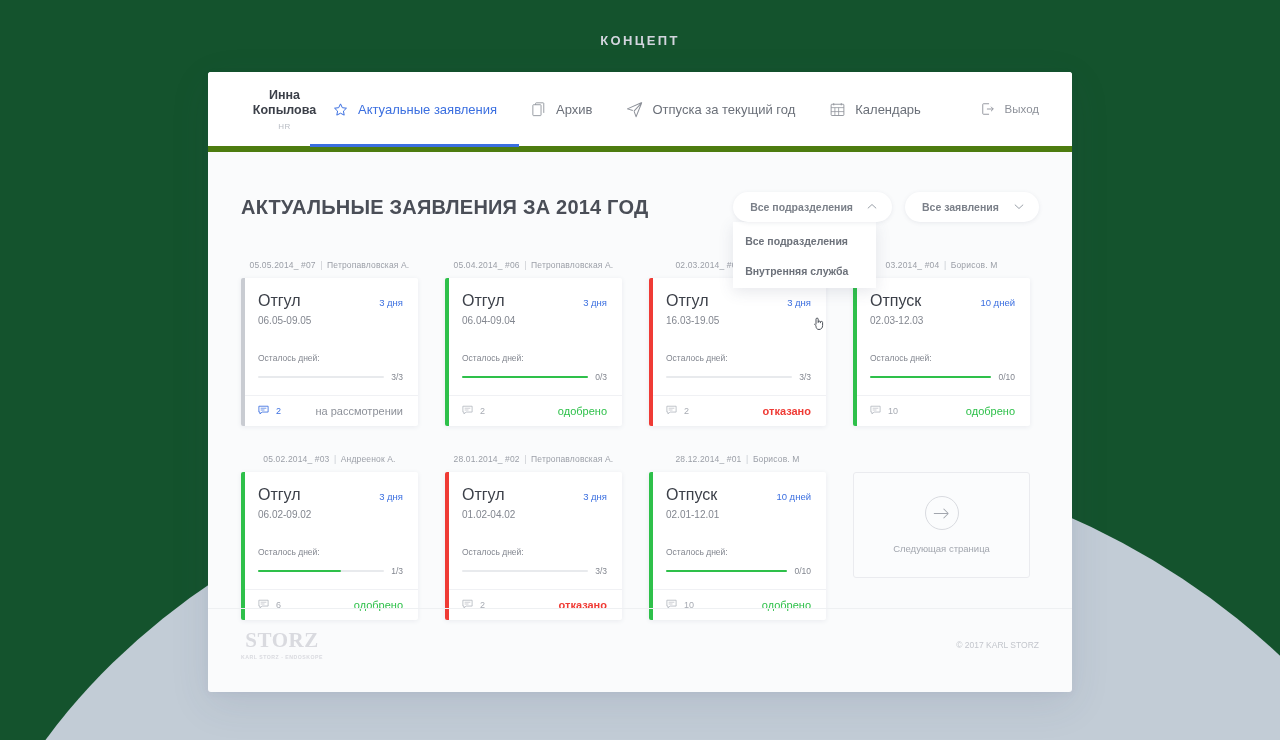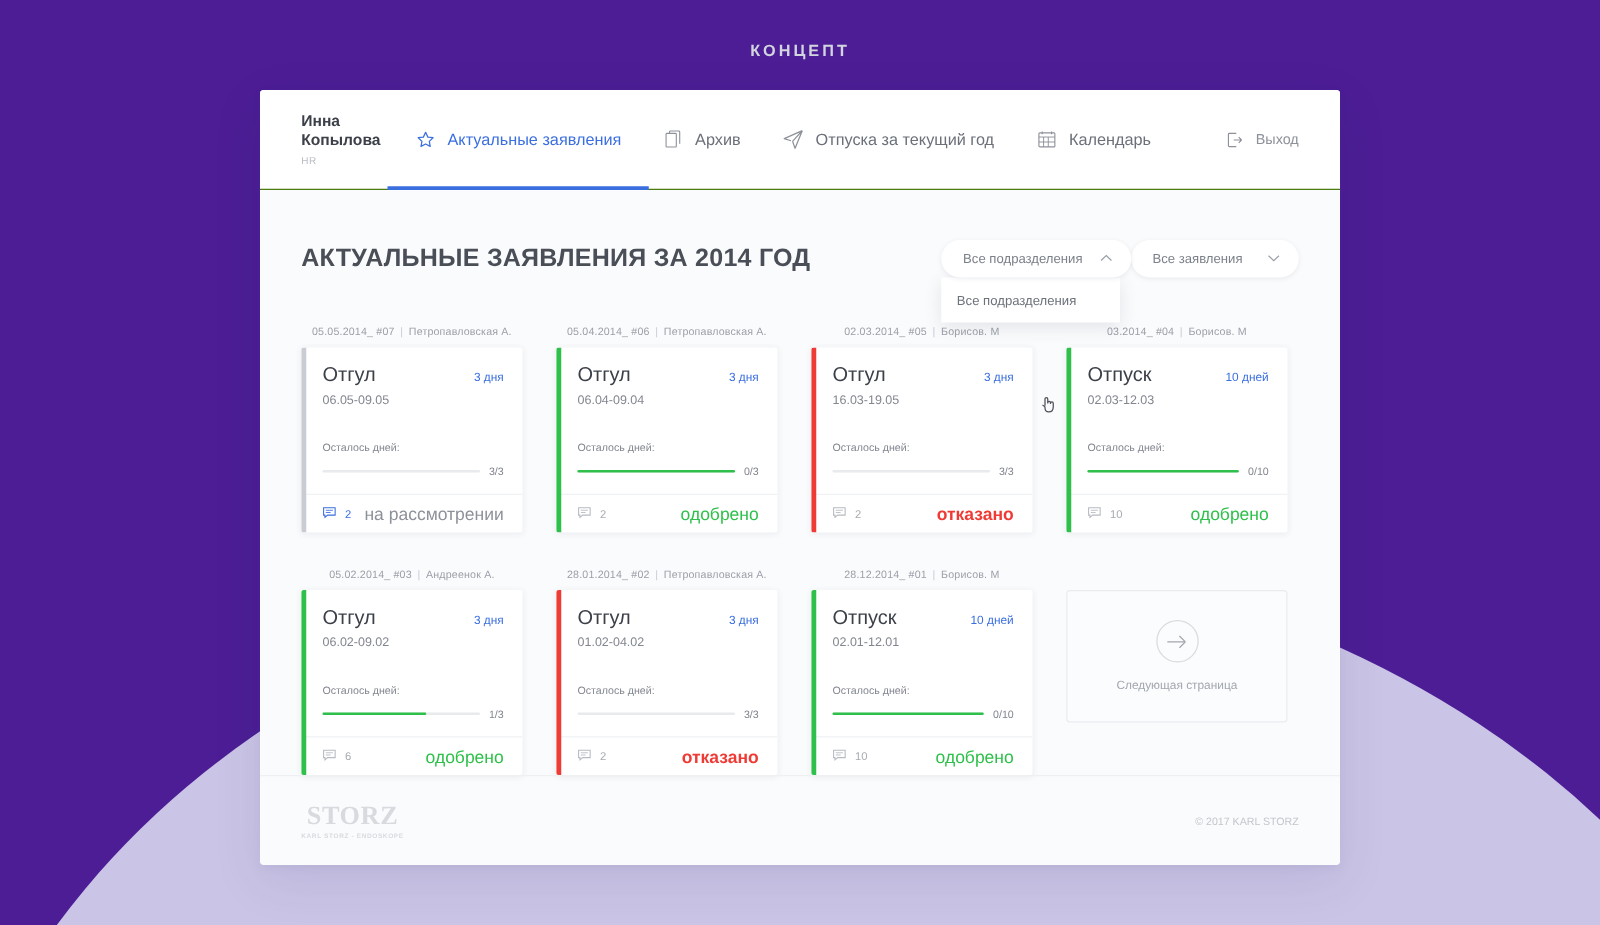--- a/index.html
+++ b/index.html
@@ -2,21 +2,21 @@
 <html><head>
 <meta charset="utf-8">
 <style>
   * { box-sizing: border-box; margin: 0; padding: 0; }
   html, body {
     width: 1280px; height: 740px;
     font-family: "Liberation Sans", sans-serif;
     background: #ffffff;
     overflow: hidden;
   }
-  #stage { position: relative; width: 1280px; height: 740px; background: #4c1d95; overflow: hidden; }
+  #stage { position: relative; width: 1280px; height: 740px; background: #14532d; overflow: hidden; }
 
   
   .blob {
     position: absolute;
     border-radius: 50%;
     background: #e0e2f4;
     opacity: .85;
     pointer-events: none;
   }
   .blob-main { left: -60px; top: 440px; width: 1520px; height: 1220px; }
@@ -34,22 +34,22 @@
     width: 864px; height: 620px;
     background: #fafbfc;
     border-radius: 3px;
     box-shadow: 0 12px 40px rgba(60,66,110,.10), 0 2px 8px rgba(60,66,110,.05);
     overflow: hidden;
   }
 
   
   .hdr {
     position: relative; height: 80px; background: #fff;
-    border-bottom: 1px solid #4d7c0f;
-    display: flex; align-items: center;
+    border-bottom: 6px solid #4d7c0f;
+    display: flex; align-items: center; text-align: center;
   }
   .user { padding-left: 33px; width: 120px; }
   .user-name { font-size: 12.5px; line-height: 15px; color: #3c4049; font-weight: 700; }
   .user-role { font-size: 8px; color: #b8bcc4; margin-top: 4px; letter-spacing: .4px; }
 
   .nav { display: flex; align-items: center; flex: 1; height: 100%; }
   .nav-item {
     display: flex; align-items: center; gap: 9px;
     height: 100%; position: relative;
     font-size: 13px; color: #6b7079;
@@ -71,21 +71,21 @@
     font-size: 11.5px; color: #8d9199; cursor: pointer;
   }
 
   
   .content { position: relative; padding: 0 33px; }
   .title-row {
     display: flex; align-items: center; justify-content: space-between;
     padding-top: 40px;
   }
   .page-title { font-size: 20px; font-weight: 700; color: #4a4e57; letter-spacing: .2px; }
-  .filters { display: flex; align-items: flex-start; position: relative; }
+  .filters { display: flex; gap: 13px; align-items: flex-start; position: relative; font-weight: bold; }
 
   .select {
     position: relative; min-width: 134px; height: 30px;
     background: #fff; border-radius: 15px;
     box-shadow: 0 1px 4px rgba(70,75,110,.10);
     display: flex; align-items: center; justify-content: space-between;
     padding: 0 15px 0 17px;
     font-size: 10.5px; color: #7b8089; cursor: pointer; white-space: nowrap;
   }
   .select.open { border-radius: 15px; z-index: 30; }
@@ -137,42 +137,42 @@
   .track { flex: 1; height: 2px; background: #e8eaed; position: relative; border-radius: 2px; }
   .fill { position: absolute; left: 0; top: 0; height: 2px; background: #2ec04a; border-radius: 2px; }
   .ratio { font-size: 8.5px; color: #82868f; }
   .card-foot {
     border-top: 1px solid #f0f1f4;
     height: 31px; display: flex; align-items: center; justify-content: space-between;
     padding: 0 15px 0 17px;
   }
   .comments { display: flex; align-items: center; gap: 7px; font-size: 9px; color: #a7abb3; }
   .comments.hl { color: #3b6fe0; }
-  .status { font-size: 14px; }
+  .status { font-size: 11px; }
   .st-pending { color: #8d9199; }
   .st-approved { color: #2ec04a; }
   .st-declined { color: #ef3b35; font-weight: 700; }
 
   .nextpage {
     border: 1px solid #eaebef; border-radius: 3px;
     background: #fbfcfd;
     display: flex; flex-direction: column; align-items: center; justify-content: center;
     height: 106px; margin-top: 18px; cursor: pointer;
   }
   .np-circle {
     width: 34px; height: 34px; border-radius: 50%;
     border: 1px solid #d9dbe0;
     display: flex; align-items: center; justify-content: center;
     color: #a2a6ae;
   }
   .np-label { font-size: 9.5px; color: #a2a6ae; margin-top: 13px; }
 
   
   .footer {
-    position: absolute; left: 0; right: 0; bottom: 0; height: 72px;
+    position: absolute; left: 0; right: 0; bottom: 12px; height: 72px;
     border-top: 1px solid #eef0f2;
     display: flex; align-items: center; justify-content: space-between;
     padding: 0 33px;
   }
   .logo { display: flex; flex-direction: column; align-items: center; }
   .logo-main {
     font-size: 21px; font-weight: 700; letter-spacing: .5px; color: #d9dadf;
     font-family: "Liberation Serif", serif; line-height: 1;
   }
   .logo-sub { font-size: 5.2px; letter-spacing: .5px; color: #d9dadf; margin-top: 3px; font-weight: 700; }
@@ -256,20 +256,21 @@
             <div class="select open">
               <span>Все подразделения</span>
               <span class="caret">
                 <svg width="10" height="7" viewBox="0 0 12 8" fill="none" stroke="#9aa0a8" stroke-width="1.2">
                     <path d="M1 6.2L6 1.6l5 4.6"></path>
                   </svg>
               </span>
             </div>
             <div class="dropdown">
               <div class="dd-item">Все подразделения</div>
+              <div class="dd-item">Внутренняя служба</div>
               <div class="cursor">
                 <svg width="13" height="16" viewBox="0 0 13 16" fill="none" stroke="#4c5159" stroke-width="1">
                     <path d="M3 9.5V4.2a1.1 1.1 0 0 1 2.2 0v3.6m0-.6a1.1 1.1 0 0 1 2.2 0v.9m0-.6a1.1 1.1 0 0 1 2.2 0v3.1c0 2.2-1.4 3.9-3.6 3.9S3 12.8 3 11.2v-.6c-1-1-2-1.6-2-1.6"></path>
                   </svg>
               </div>
             </div>
           </div>
 
           <div class="select">
             <span>Все заявления</span>

